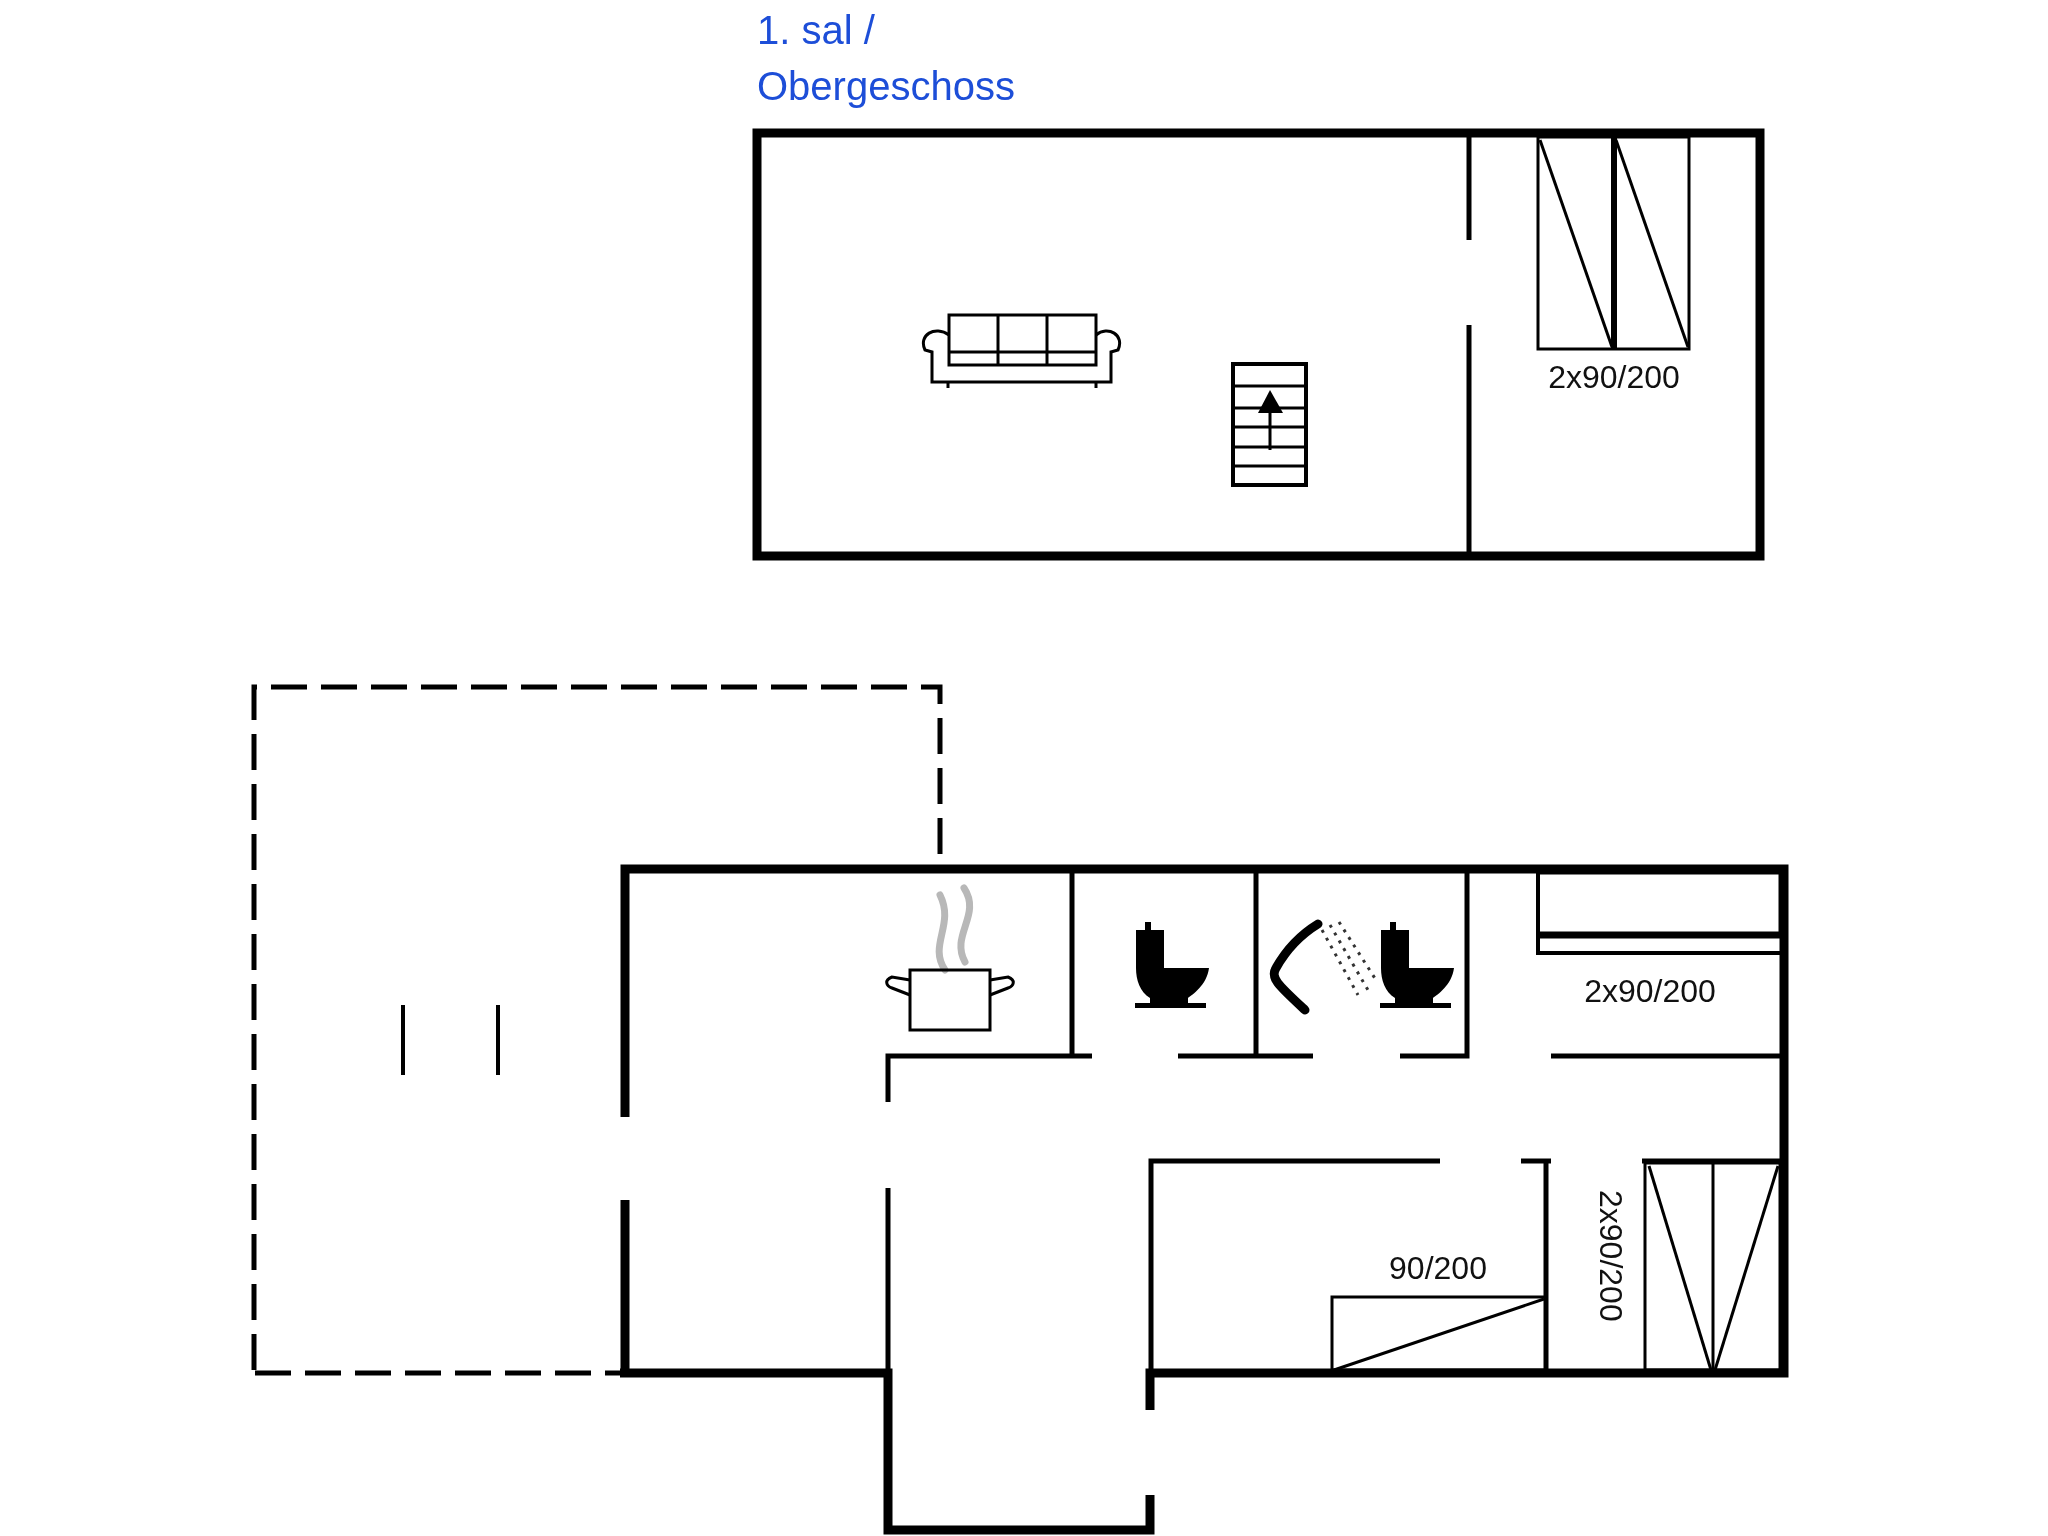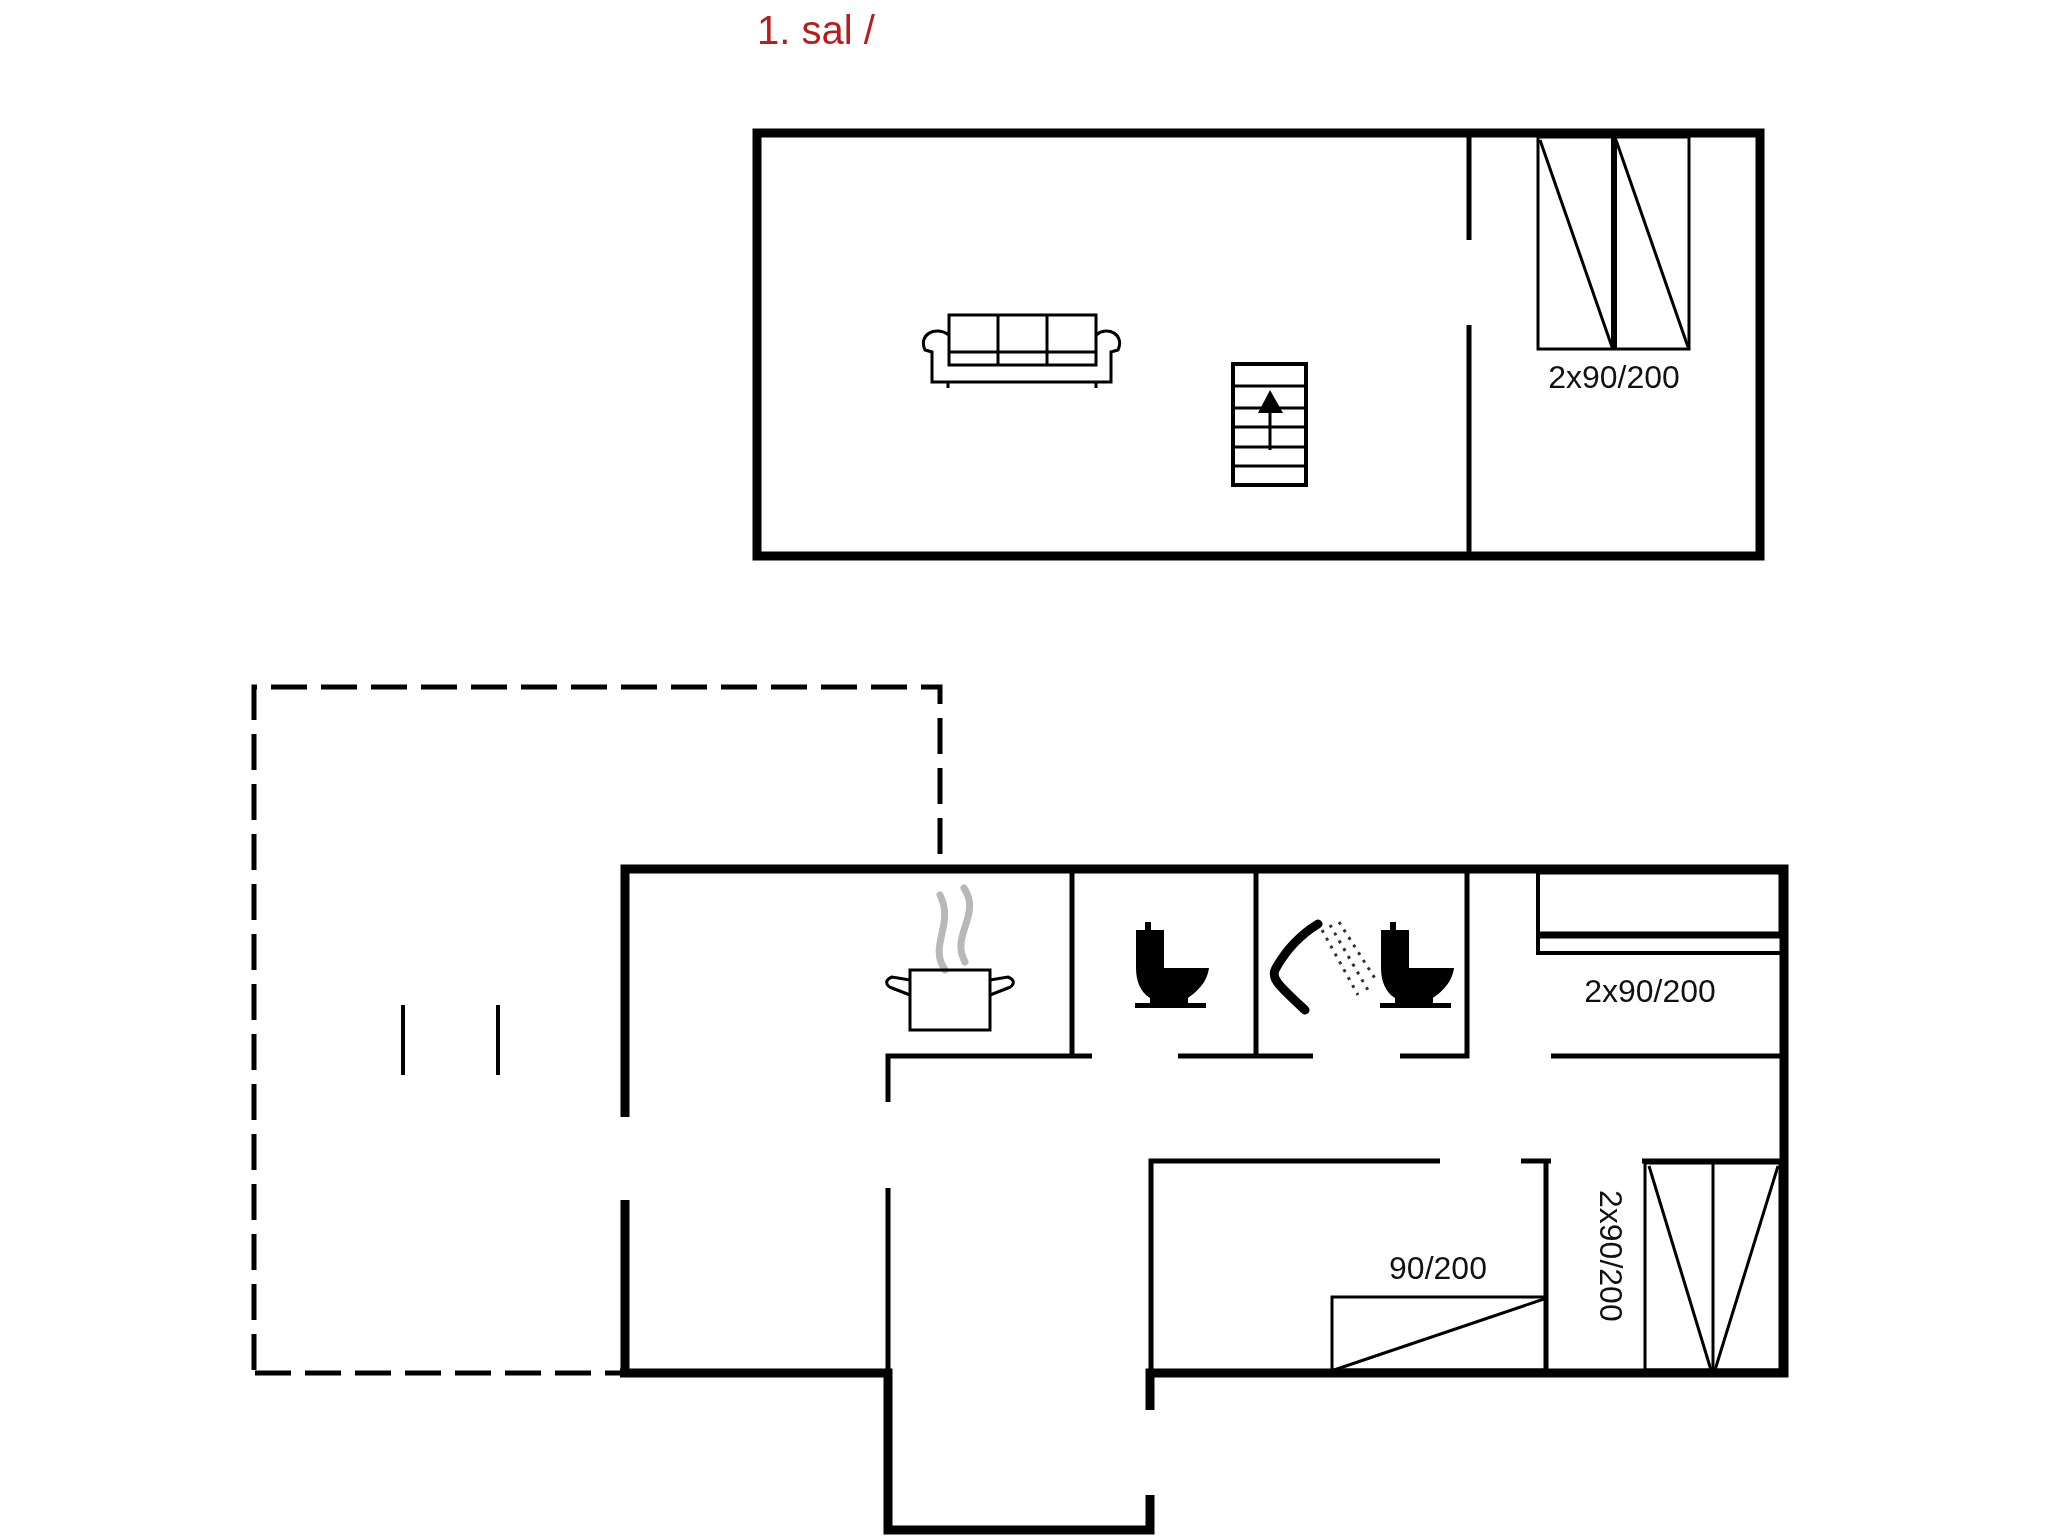--- a/index.html
+++ b/index.html
@@ -1,25 +1,26 @@
 <!DOCTYPE html>
 <html><head>
   <meta charset="utf-8">
   <style>
     html, body { margin: 0; padding: 0; background: #ffffff; }
     body { width: 2048px; height: 1536px; position: relative; overflow: hidden; font-family: "Liberation Sans", sans-serif; }
-    .title { position: absolute; left: 757px; top: 2px; font-size: 40px; line-height: 56px; color: #b91c1c; }
+    .title { position: absolute; left: 757px; top: 2px; font-size: 40px; line-height: 56px; color: #1d4ed8; }
     svg { position: absolute; left: 0; top: 0; }
     .lbl { font-family: "Liberation Sans", sans-serif; font-size: 32px; fill: #111; }
   </style>
 </head>
 <body>
 
 <div class="title">
   <div>1. sal /</div>
+  <div>Obergeschoss</div>
 </div>
 
 <svg width="2048" height="1536" viewBox="0 0 2048 1536" xmlns="http://www.w3.org/2000/svg">
 
   <g stroke="#000" fill="none">
     <rect x="757" y="133" width="1003" height="423" stroke-width="9"></rect>
 
     <line x1="1469" y1="137" x2="1469" y2="240" stroke-width="5"></line>
     <line x1="1469" y1="325" x2="1469" y2="552" stroke-width="5"></line>
 

